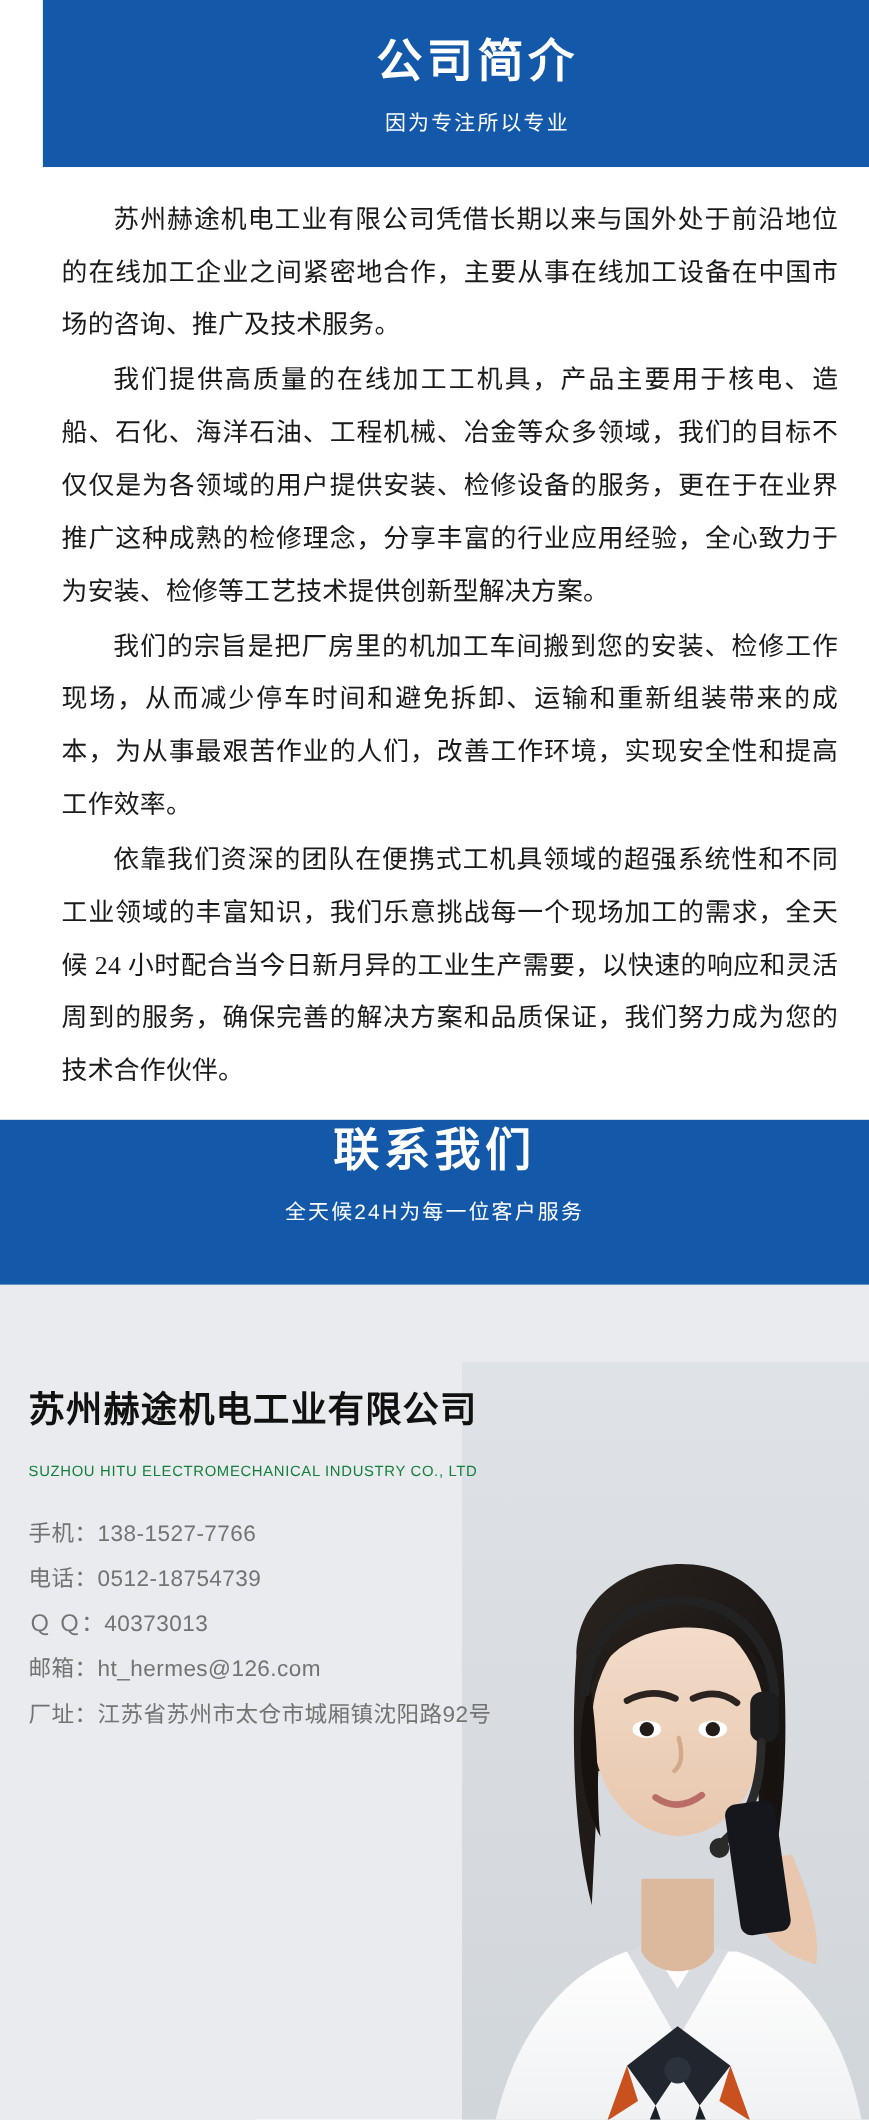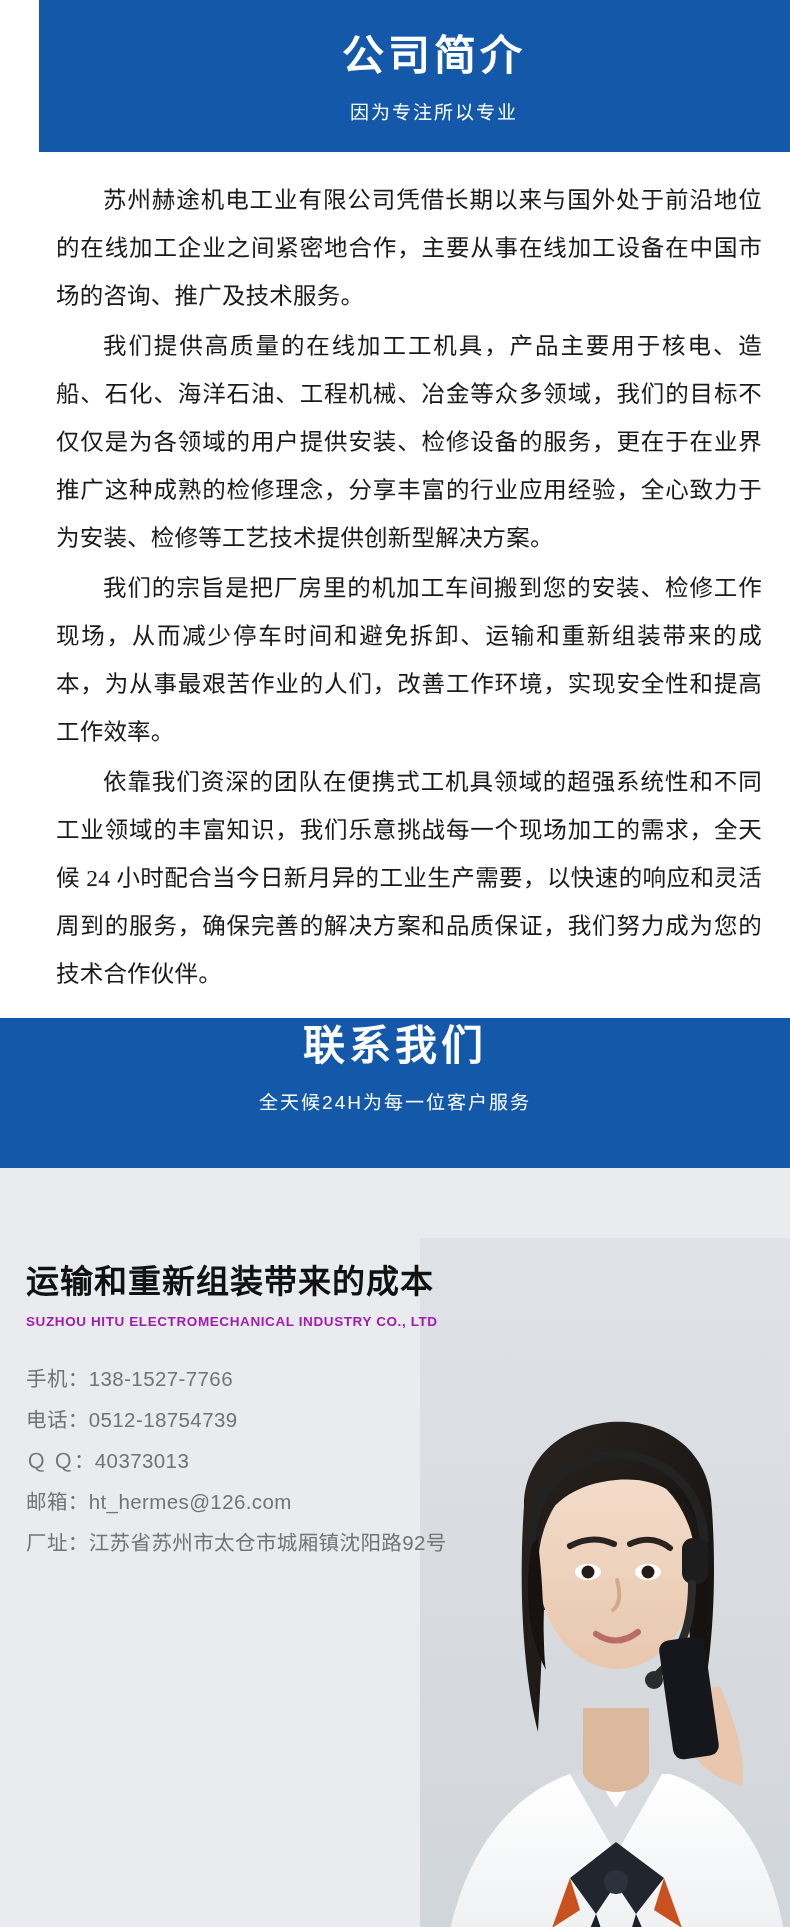--- a/index.html
+++ b/index.html
@@ -97,24 +97,24 @@
   .company-cn {
     font-size: 33px;
     font-weight: bold;
     color: #111111;
     letter-spacing: 1px;
     line-height: 44px;
     margin: 0;
   }
   .company-en {
     font-size: 13.5px;
-    font-weight: bold;
-    color: #a21caf;
+    font-weight: normal;
+    color: #15803d;
     letter-spacing: 0.6px;
-    margin: 8px 0 0 0;
+    margin: 24px 0 0 0;
     line-height: 20px;
   }
   .contact-lines {
     margin-top: 26px;
   }
   .contact-line {
     font-size: 20.5px;
     color: #737373;
     line-height: 41px;
     letter-spacing: 0.4px;
@@ -210,21 +210,21 @@
         <path d="M196 604 L150 640 L176 676 L196 646 L216 676 L244 640 Z" fill="#20252e"></path>
         <path d="M176 676 L150 740 L190 716 Z" fill="#1b2028"></path>
         <path d="M216 676 L244 740 L204 716 Z" fill="#1b2028"></path>
         <path d="M150 640 L132 690 L160 672 Z" fill="#c9511f"></path>
         <path d="M244 640 L262 690 L234 672 Z" fill="#c9511f"></path>
         <circle cx="196" cy="644" r="12" fill="#2c323c"></circle>
       </svg>
     </div>
 
     <div class="contact-info">
-      <div class="company-cn">运输和重新组装带来的成本</div>
+      <div class="company-cn">苏州赫途机电工业有限公司</div>
       <div class="company-en">SUZHOU HITU ELECTROMECHANICAL INDUSTRY CO., LTD</div>
 
       <div class="contact-lines">
         <div class="contact-line">
           <span class="label">手机：</span><span class="value">138-1527-7766</span>
         </div>
         <div class="contact-line">
           <span class="label">电话：</span><span class="value">0512-18754739</span>
         </div>
         <div class="contact-line">

